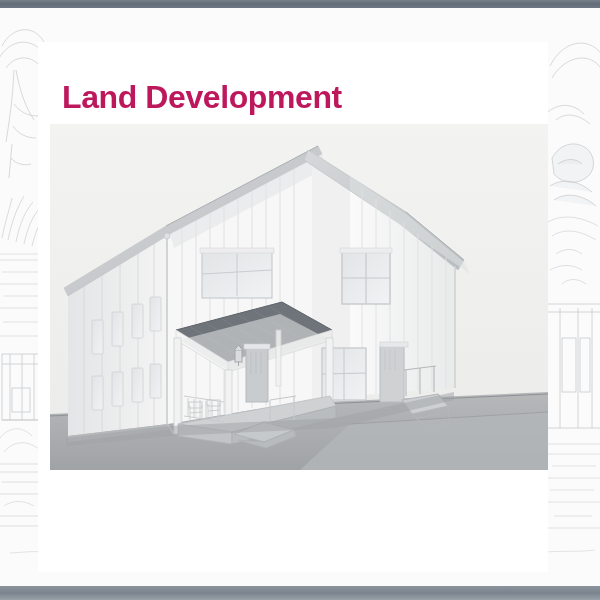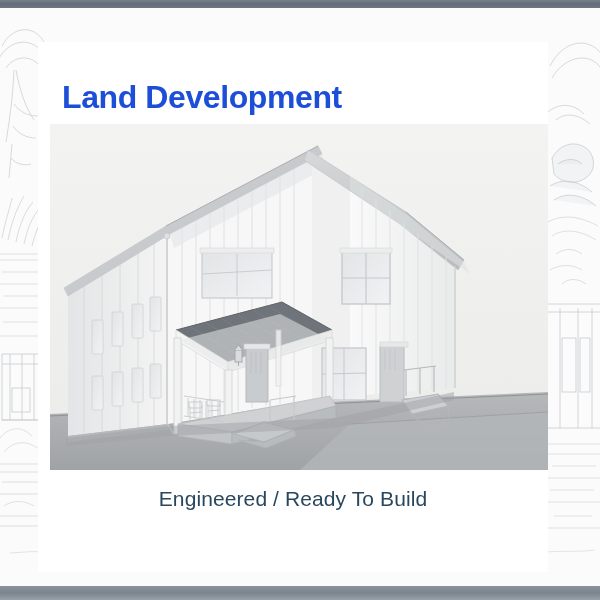--- a/index.html
+++ b/index.html
@@ -57,21 +57,21 @@
 
   
   .headline {
     position: absolute;
     left: 24px;
     top: 26px;
     width: 470px;
   }
   .headline .line {
     display: block;
-    color: #1d4ed8;
+    color: #be185d;
     font-weight: bold;
     font-size: 32px;
     line-height: 58px;
     letter-spacing: -0.4px;
     white-space: nowrap;
   }
 
   
   .render-panel {
     position: absolute;
@@ -452,20 +452,19 @@
           <path d="M220 276 L246 272"></path>
         </g>
 
         <path d="M18 312 L118 300 L118 306 L18 318 Z" fill="#b8bbbe" opacity="0.75"></path>
 
         <path d="M16 314 L120 302 L286 294 L404 268 L404 276 L286 304 L120 312 L16 322 Z" fill="#9fa2a5" opacity="0.5"></path>
       </svg>
     </div>
 
     <div class="captions">
-      <span class="cap">Engineered / Ready To Build</span>
     </div>
 
   </div>
 
   <div class="edge-bar bottom"></div>
 
 </div>
 
 </body></html>

